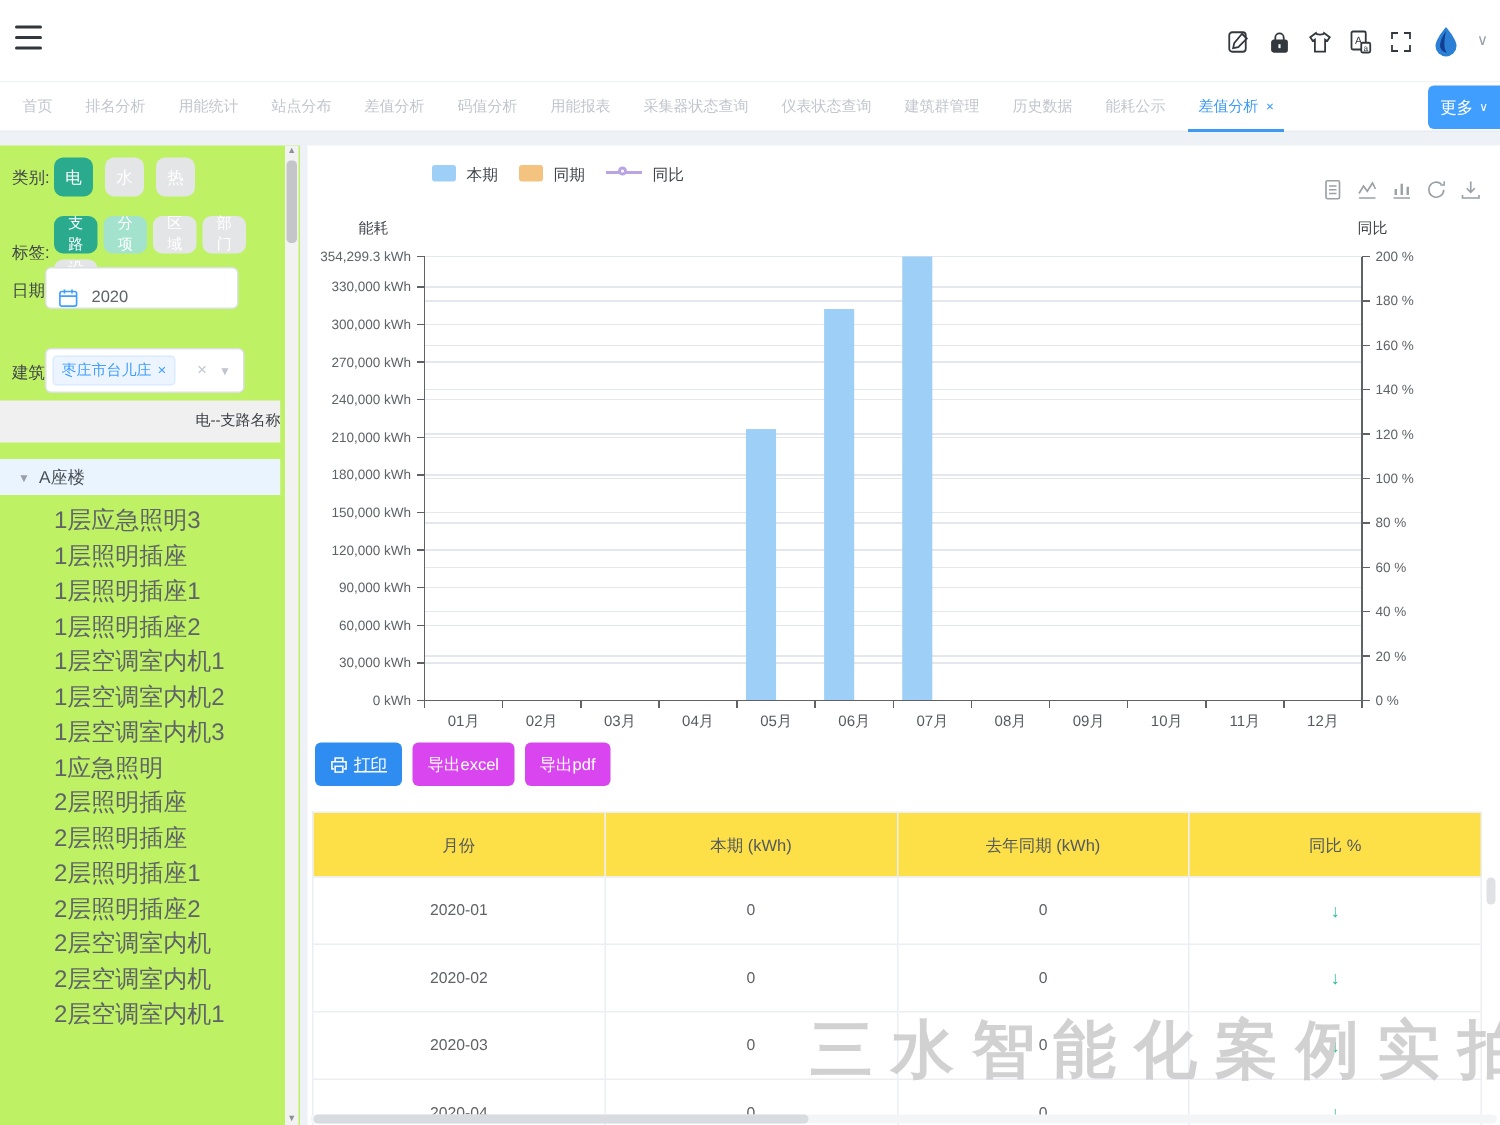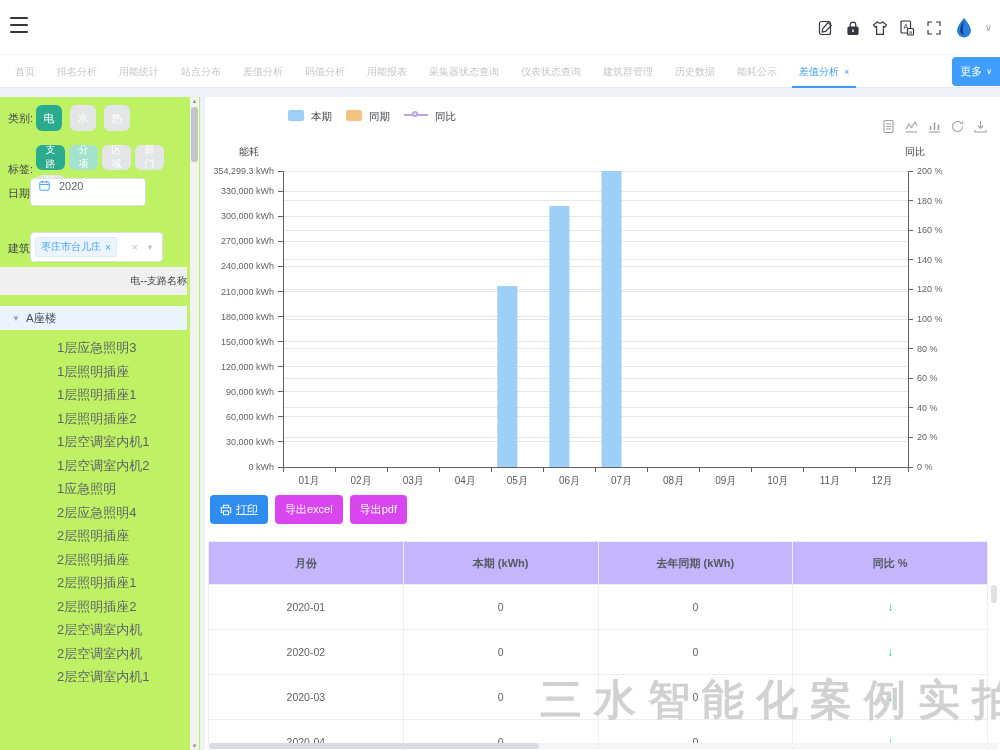--- a/index.html
+++ b/index.html
@@ -30,33 +30,33 @@
   .sidebar{position:absolute;left:0;top:97px;width:200px;height:653px;background:#bef264;overflow:hidden;padding-left:17px;}
   .side-clip{position:absolute;left:0;top:0;width:187px;height:653px;overflow:hidden;}
   .frow{position:absolute;left:8px;display:flex;align-items:center;}
   .flabel{font-size:11px;color:#41454b;margin-right:3px;white-space:nowrap;}
   .pill{display:inline-flex;align-items:center;justify-content:center;color:#fff;border-radius:6px;cursor:pointer;border:none;}
   .pill.big{width:26px;height:26px;font-size:11px;margin-right:8px;}
   .pill.small{width:29px;height:25px;font-size:10px;margin-right:4px;font-family:Liberation Mono, monospace;}
   .pill.active{background:#2bab8e;}
   .pill.soft{background:#a3e3cd;}
   .pill.off{background:#e4e5e6;}
-  .date-box{position:absolute;left:30px;top:81px;width:116px;height:28px;border:1px solid #dcdfe6;border-radius:4px;display:flex;align-items:flex-start;padding:0 8px;cursor:pointer;background:#fff;}
+  .date-box{position:absolute;left:30px;top:81px;width:129px;height:28px;border:1px solid #dcdfe6;border-radius:4px;display:flex;align-items:flex-end;padding:0 8px;cursor:pointer;background:#fff;}
   .date-box input{border:none;outline:none;width:80px;font-size:11px;color:#5f6368;margin-left:7px;background:transparent;}
   .sel-box{position:absolute;left:30px;top:135px;width:133px;height:30px;border:1px solid #dcdfe6;border-radius:4px;display:flex;align-items:center;padding:0 4px;cursor:pointer;background:#fff;}
   .sel-tag{display:inline-flex;align-items:center;background:#ecf5ff;border:1px solid #d9ecff;color:#409eff;font-size:10px;border-radius:3px;height:20px;padding:0 5px;max-width:92px;white-space:nowrap;overflow:hidden;}
   .sel-tag .tag-x{margin-left:4px;font-size:10px;color:#409eff;}
   .sel-clear{position:absolute;right:24px;color:#c0c4cc;font-size:11px;}
   .sel-caret{position:absolute;right:8px;color:#c0c4cc;font-size:8px;}
   .tree-header{position:absolute;left:0;top:170px;width:187px;height:28px;background:#f0f0f0;font-size:10px;color:#3c4045;line-height:28px;padding-left:12px;text-align:right;}
   .tree-root{position:absolute;left:0;top:209px;width:187px;height:24px;background:#eaf4fe;display:flex;align-items:center;cursor:pointer;}
   .tree-root .caret{font-size:8px;color:#9aa0a8;margin:0 6px 0 12px;}
   .tree-root .rlabel{font-size:11.5px;color:#4b5056;text-align:right;}
   .tree-list{position:absolute;left:0;top:239px;width:187px;}
-  .tree-item{height:23.5px;line-height:23.5px;padding-left:36px;font-size:13px;color:#5f6368;white-space:nowrap;cursor:pointer;margin-left:21px;}
+  .tree-item{height:23.5px;line-height:23.5px;padding-left:36px;font-size:16px;color:#5f6368;white-space:nowrap;cursor:pointer;}
   .side-scroll{position:absolute;right:1px;top:0;width:9px;height:653px;background:#f2f2f2;}
   .side-scroll .arr{position:absolute;left:0;width:9px;text-align:center;font-size:6px;color:#8d9197;cursor:pointer;}
   .side-scroll .thumb{position:absolute;left:1px;top:10px;width:7px;height:55px;background:#c3c5c8;border-radius:3px;cursor:pointer;}
 
   
   .main{position:absolute;left:205px;top:97px;width:795px;height:653px;background:#fff;overflow:hidden;}
   .legend{position:absolute;left:83px;top:13px;display:flex;align-items:center;gap:14px;}
   .lg-item{display:flex;align-items:flex-start;gap:7px;cursor:pointer;}
   .lg-swatch{width:16px;height:11px;border-radius:2px;}
   .lg-line{width:24px;height:10px;position:relative;}
@@ -68,21 +68,21 @@
   .tb-icon svg{stroke:#9aa0a6;fill:none;stroke-width:1.1;}
   #chart-svg{position:absolute;left:5px;top:38px;}
   .btn-row{position:absolute;left:5px;top:398px;display:flex;gap:7px;}
   .act-btn{height:29px;border:none;border-radius:4px;color:#fff;font-size:11px;padding:0 10px;cursor:pointer;display:flex;align-items:center;gap:4px;}
   .act-btn.primary{background:#2f8df2;text-decoration:underline;}
   .act-btn.light{background:#d946ef;}
 
   
   .tbl{position:absolute;left:3px;top:444px;width:780px;border-collapse:collapse;}
   .tbl th,.tbl td{border:1px solid #ebeef5;text-align:center;}
-  .tbl th{height:43px;font-size:11px;color:#54595f;font-weight:bold;background:#c4b5fd;margin-left:36px;}
+  .tbl th{height:43px;font-size:11px;color:#54595f;font-weight:normal;background:#fde047;margin-left:36px;}
   .tbl td{height:45px;font-size:10.5px;color:#606266;background:#fff;}
   .trend-down{color:#2fbf9a;font-size:12px;}
   .tbl-vscroll{position:absolute;right:3px;top:488px;width:6px;height:160px;}
   .tbl-vscroll .thumb{position:absolute;top:0;left:0;width:6px;height:18px;background:#dfe1e4;border-radius:3px;}
   .hscroll{position:absolute;left:2px;bottom:1px;width:791px;height:6px;background:#f4f5f7;border-radius:3px;}
   .hscroll .thumb{position:absolute;left:2px;top:0;width:330px;height:6px;background:#d8dce1;border-radius:3px;}
 
   .watermark{position:absolute;left:540px;top:672px;font-size:42px;font-weight:bold;color:#c9c9c9;opacity:.85;letter-spacing:12px;white-space:nowrap;z-index:6;pointer-events:none;}
 </style>
 </head>
@@ -195,22 +195,22 @@
         <span class="caret">▼</span>
         <span class="rlabel">A座楼</span>
       </div>
       <div class="tree-list" id="tree-list">
           <div class="tree-item">1层应急照明3</div>
           <div class="tree-item">1层照明插座</div>
           <div class="tree-item">1层照明插座1</div>
           <div class="tree-item">1层照明插座2</div>
           <div class="tree-item">1层空调室内机1</div>
           <div class="tree-item">1层空调室内机2</div>
+          <div class="tree-item">1层空调室内机3</div>
           <div class="tree-item">1应急照明</div>
-          <div class="tree-item">2层应急照明4</div>
           <div class="tree-item">2层照明插座</div>
           <div class="tree-item">2层照明插座</div>
           <div class="tree-item">2层照明插座1</div>
           <div class="tree-item">2层照明插座2</div>
           <div class="tree-item">2层空调室内机</div>
           <div class="tree-item">2层空调室内机</div>
           <div class="tree-item">2层空调室内机1</div>
         </div>
     </div>
     <div class="side-scroll">

